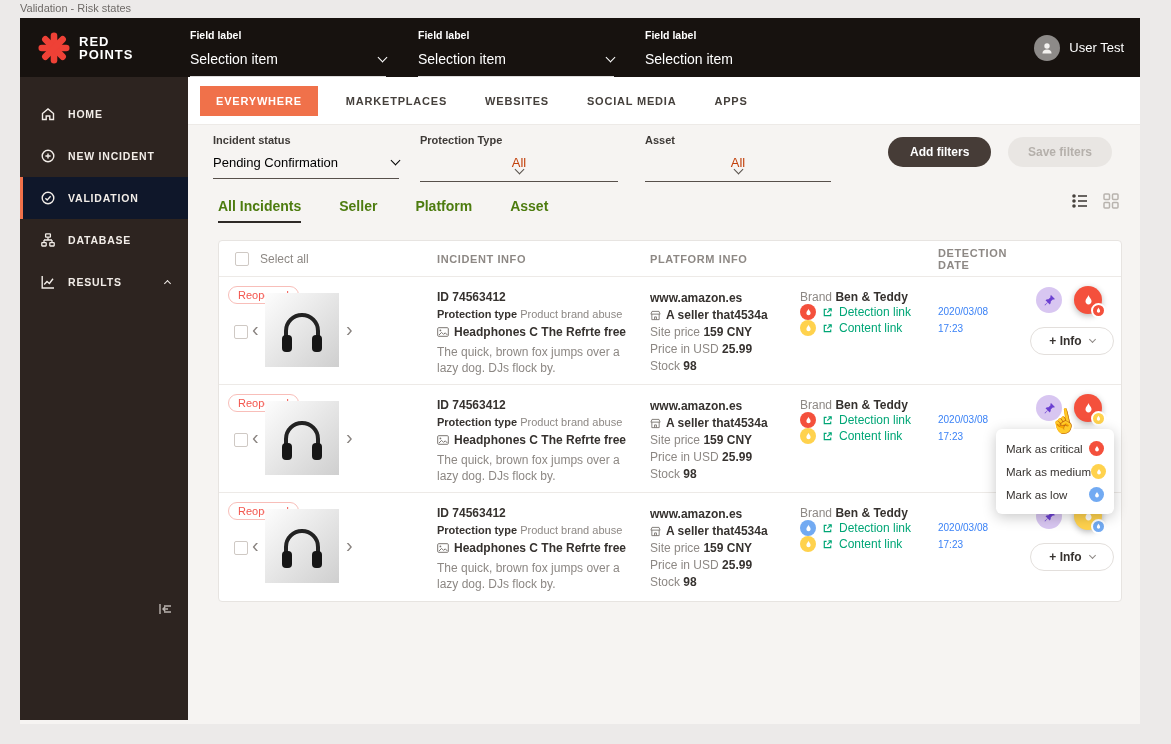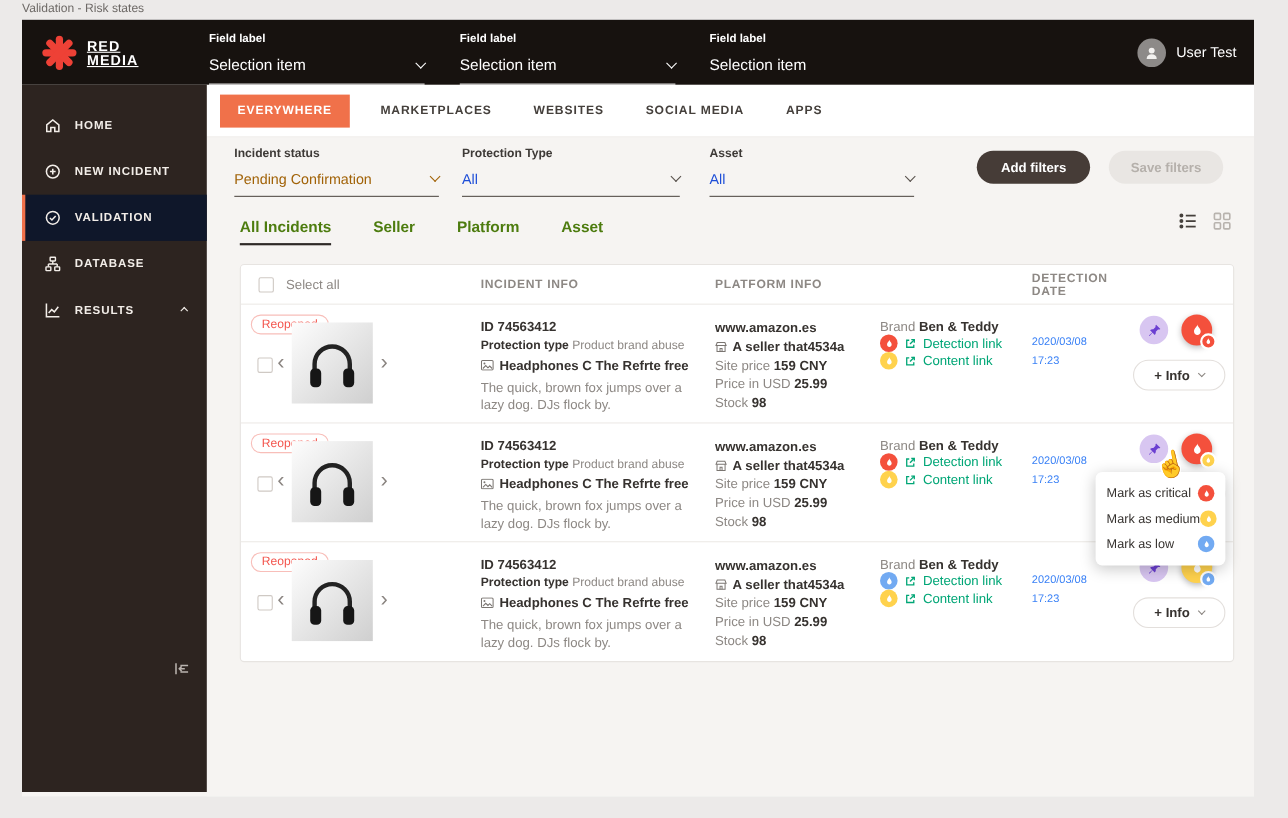--- a/index.html
+++ b/index.html
@@ -9,21 +9,21 @@
     background:#eceae9; font-family:"Liberation Sans", sans-serif;
     -webkit-font-smoothing:antialiased;
   }
   .caption { position:absolute; left:20px; top:2px; font-size:11px; color:#6e6a67; }
 
   .app { position:absolute; left:20px; top:18px; width:1120px; height:706px; background:#f6f4f2; }
 
   
   .topbar { position:absolute; left:0; top:0; right:0; height:59px; background:#17120f; z-index:5; }
   .logo { position:absolute; left:18px; top:0; height:59px; display:flex; align-items:center; gap:9px; }
-  .logo-text { color:#fff; font-weight:bold; font-size:13px; line-height:13px; letter-spacing:1px;text-decoration:underline; }
+  .logo-text { color:#fff; font-weight:bold; font-size:13px; line-height:13px; letter-spacing:1px; }
   .fgroup { position:absolute; top:11px; width:196px; color:#fff; }
   .fg1 { left:170px; } .fg2 { left:398px; } .fg3 { left:625px; }
   .fgroup .flabel { display:block; font-size:10.5px; font-weight:bold; margin-bottom:10px; }
   .fgroup .fval { display:flex; justify-content:space-between; align-items:center;
     font-size:14px; padding-bottom:9px; border-bottom:1px solid rgba(255,255,255,.85); cursor:pointer; }
   .fgroup.plain .fval { border-bottom:none; }
   .chev { display:inline-block; width:7px; height:7px; border-right:1.6px solid currentColor;
     border-bottom:1.6px solid currentColor; transform:rotate(45deg); margin-top:-4px; }
   .chev.up { transform:rotate(-135deg); margin-top:4px; }
   .chev.sm { width:5px; height:5px; }
@@ -43,23 +43,23 @@
   
   .main { position:absolute; left:168px; top:59px; right:0; bottom:0; background:#f6f4f2; }
 
   .tabbar { height:48px; background:#fff; display:flex; align-items:center; padding-left:12px; border-bottom:1px solid #edeae7; }
   .tab { font-size:11px; font-weight:bold; letter-spacing:.8px; color:#45403c; padding:0 19px; cursor:pointer; }
   .tab.active { background:#f0714a; color:#fff; height:30px; display:flex; align-items:center; padding:0 16px; margin-right:9px; }
 
   .filters { position:relative; height:66px; }
   .fg { position:absolute; top:9px; }
   .fg .flbl { display:block; font-size:11px; font-weight:bold; color:#3e3a37; margin-bottom:9px; }
-  .fg .fsel { display:flex; justify-content:space-between; align-items:center; font-size:13px; color:#a16207;
+  .fg .fsel { display:flex; justify-content:space-between; align-items:center; font-size:13px; color:#000000;
     border-bottom:1px solid #57504b; padding-bottom:8px; cursor:pointer; }
-  .fg.disabled .fsel { color:#1d4ed8; }
+  .fg.disabled .fsel { color:#c2410c;flex-direction:column; }
   .fg.disabled .fsel .chev { color:#57504b; }
   .fga { left:25px; width:186px; } .fgb { left:232px; width:198px; } .fgc { left:457px; width:186px; }
   .btn-add { position:absolute; left:700px; top:12px; height:30px; padding:0 22px; border-radius:16px;
     background:#463c37; color:#fff; font-size:12px; font-weight:bold; display:flex; align-items:center; cursor:pointer; }
   .btn-save { position:absolute; left:820px; top:12px; height:30px; padding:0 20px; border-radius:16px;
     background:#e9e6e3; color:#b5b0ab; font-size:12px; font-weight:bold; display:flex; align-items:center; cursor:default; }
 
   .subtabs { position:relative; display:flex; align-items:flex-end; padding-left:30px; height:32px; gap:38px; }
   .subtab { font-size:14px; font-weight:bold; color:#4d7c0f; padding-bottom:7px; cursor:pointer; border-bottom:2px solid transparent; }
   .subtab.active { border-bottom:2px solid #2e2a27; }
@@ -145,21 +145,21 @@
       <svg width="32" height="32" viewBox="0 0 34 34">
         <g stroke="#ee4136" stroke-width="7" stroke-linecap="round">
           <line x1="17" y1="4" x2="17" y2="30"></line>
             <line x1="4" y1="17" x2="30" y2="17"></line>
           <line x1="7.8" y1="7.8" x2="26.2" y2="26.2"></line>
             <line x1="26.2" y1="7.8" x2="7.8" y2="26.2"></line>
         </g>
       </svg>
       <div class="logo-text">
         <div>RED</div>
-        <div>MEDIA</div>
+        <div>POINTS</div>
       </div>
     </div>
 
     <div class="fgroup fg1">
       <span class="flabel">Field label</span>
       <div class="fval">
         <span>Selection item</span>
         <span class="chev"></span>
       </div>
     </div>

